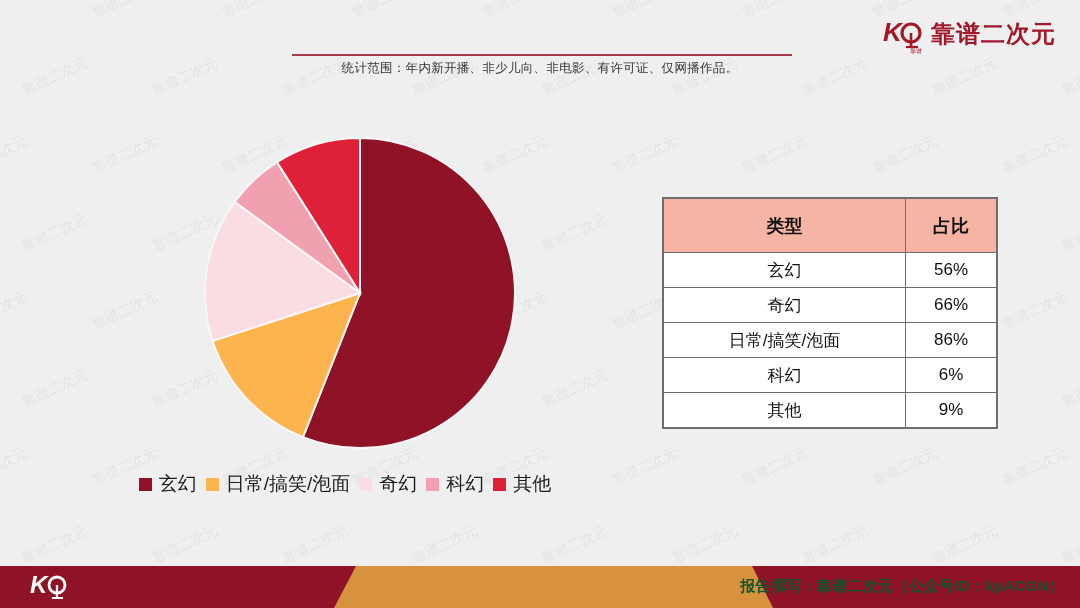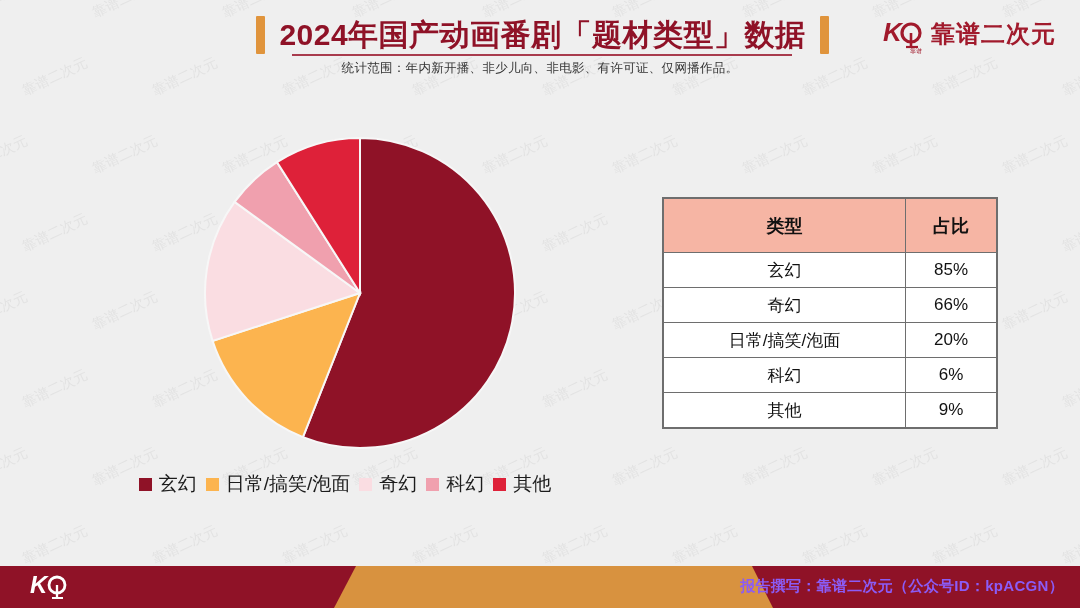--- a/index.html
+++ b/index.html
@@ -199,21 +199,21 @@
     font-weight: bold;
     color: #ffffff;
     letter-spacing: 0.5px;
     white-space: nowrap;
   }
   #footer-right-text {
     position: absolute;
     right: 16px; bottom: 12px;
     font-size: 15px;
     font-weight: bold;
-    color: #8b5cf6;
+    color: #14532d;
     letter-spacing: 0.3px;
     white-space: nowrap;
   }
 </style>
 </head>
 <body>
 
 <div id="watermark">
     <div class="wm" style="left: -40px; top: -10px;">靠谱二次元</div>
     <div class="wm" style="left: 90px; top: -10px;">靠谱二次元</div>
@@ -295,25 +295,20 @@
     <div class="wm" style="left: 610px; top: 614px;">靠谱二次元</div>
     <div class="wm" style="left: 740px; top: 614px;">靠谱二次元</div>
     <div class="wm" style="left: 870px; top: 614px;">靠谱二次元</div>
     <div class="wm" style="left: 1000px; top: 614px;">靠谱二次元</div>
   </div>
 
 <div id="page">
 
   <div id="header">
 
-    <div id="title-row">
-      <div class="title-bar"></div>
-      <div id="page-title">2024年国产动画番剧「题材类型」数据</div>
-      <div class="title-bar"></div>
-    </div>
     <div id="title-underline"></div>
 
     <div id="subtitle">统计范围：年内新开播、非少儿向、非电影、有许可证、仅网播作品。</div>
 
     <div id="brand">
       <div id="brand-mark">
         <svg width="42" height="40" viewBox="0 0 42 40" aria-hidden="true">
           <text x="1" y="27" font-family="Liberation Sans, sans-serif" font-size="26" font-weight="bold" fill="#a11a2c" font-style="italic">K</text>
           <circle cx="29" cy="19" r="9" fill="none" stroke="#a11a2c" stroke-width="3.2"></circle>
           <path d="M29 19 L29 34" stroke="#a11a2c" stroke-width="2.6"></path>
@@ -363,29 +358,29 @@
   <table id="data-table">
     <thead>
       <tr>
         <th>类型</th>
         <th>占比</th>
       </tr>
     </thead>
     <tbody id="table-body">
         <tr>
           <td>玄幻</td>
-          <td>85%</td>
+          <td>56%</td>
         </tr>
         <tr>
           <td>奇幻</td>
           <td>66%</td>
         </tr>
         <tr>
           <td>日常/搞笑/泡面</td>
-          <td>20%</td>
+          <td>86%</td>
         </tr>
         <tr>
           <td>科幻</td>
           <td>6%</td>
         </tr>
         <tr>
           <td>其他</td>
           <td>9%</td>
         </tr>
       </tbody>

